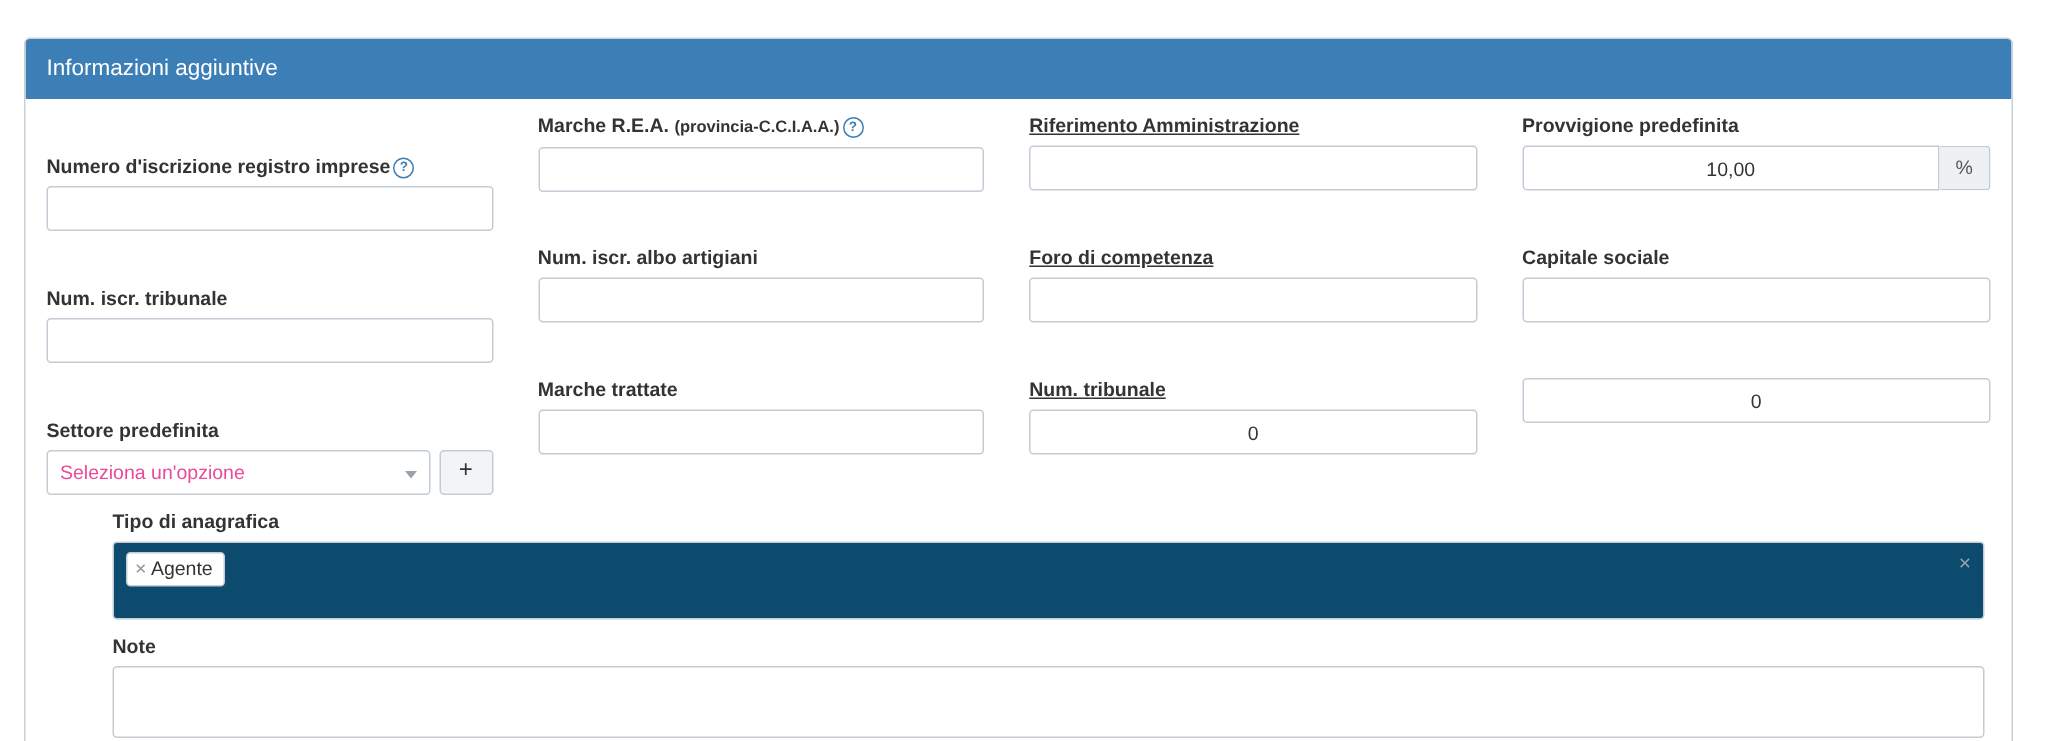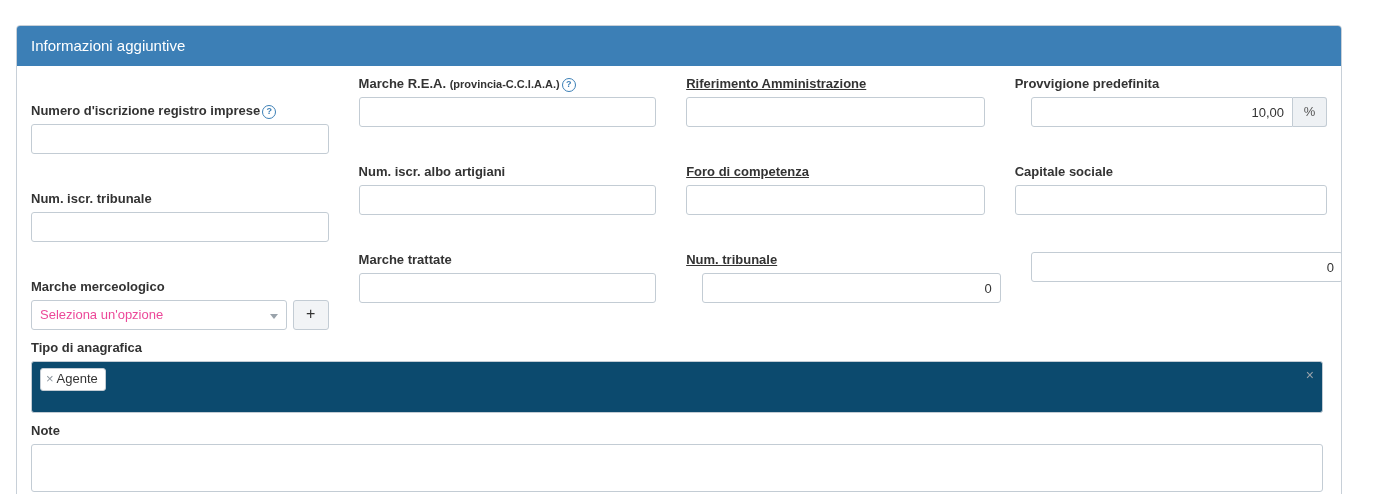--- a/index.html
+++ b/index.html
@@ -97,22 +97,21 @@
     border: 1px solid #c3ccd4;
     border-radius: 3px;
     background: #ffffff;
     padding: 4px 8px;
     font-family: "Liberation Sans", sans-serif;
     font-size: 13px;
     color: #333333;
     outline: none;
   }
   .inp.num {
-    text-align: right;
-    margin-left: 16px;
+    text-align: center;
   }
   .input-group {
     display: flex;
     width: 100%;
   }
   .input-group .inp {
     border-top-right-radius: 0;
     border-bottom-right-radius: 0;
   }
   .addon {
@@ -216,20 +215,21 @@
     resize: none;
     padding: 5px 8px;
     font-family: "Liberation Sans", sans-serif;
     font-size: 13px;
     color: #333333;
     outline: none;
   }
   .full {
     width: 100%;
     padding-right: 4px;
+    margin-left: 44px;
   }
 </style>
 </head>
 <body>
 
 <div class="panel">
   <div class="panel-header">Informazioni aggiuntive</div>
   <div class="panel-body">
 
     <div class="row">
@@ -268,21 +268,21 @@
         <input class="inp" type="text" value="" style="">
       </div>
       <div class="col col-4d">
         <label class="fl">Capitale sociale</label>
         <input class="inp" type="text" value="" style="">
       </div>
     </div>
 
     <div class="row">
       <div class="col col-4">
-        <label class="fl">Marche merceologico</label>
+        <label class="fl">Settore predefinita</label>
         <div class="select-wrap">
           <div class="select2">
             <span>Seleziona un'opzione</span>
             <span class="caret"></span>
           </div>
           <div class="plus-btn">+</div>
         </div>
       </div>
       <div class="col col-4b">
         <label class="fl">Marche trattate</label>

